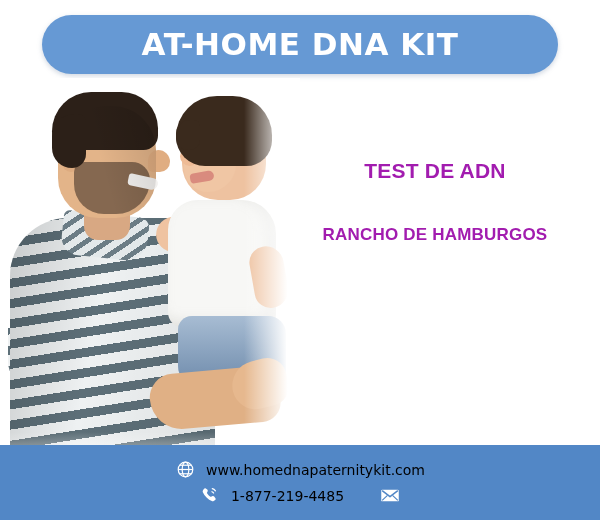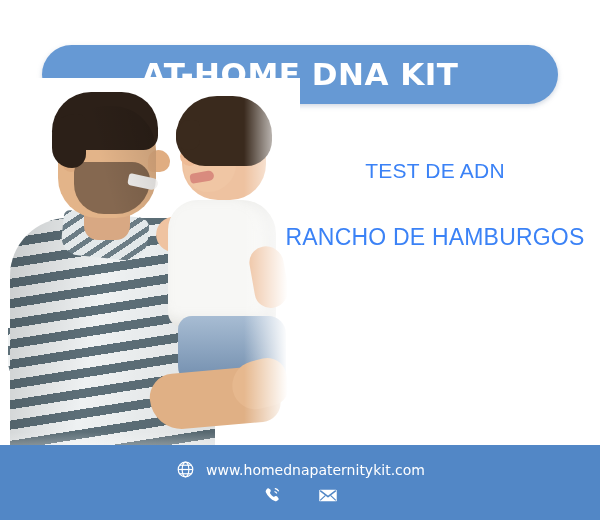--- a/index.html
+++ b/index.html
@@ -27,21 +27,20 @@
     left: 42px;
     top: 15px;
     width: 516px;
     height: 59px;
     background: #6699d4;
     border-radius: 30px;
     box-shadow: 0 2px 5px rgba(120,140,170,0.35);
     display: flex;
     align-items: center;
     justify-content: center;
-    margin-top: 30px;
   }
   .header-title {
     color: #ffffff;
     font-family: "DejaVu Sans", sans-serif;
     font-size: 31px;
     font-weight: bold;
     letter-spacing: 0.5px;
     line-height: 1;
     white-space: nowrap;
   }
@@ -373,31 +372,31 @@
 
   
   .headline-block {
     position: absolute;
     left: 280px;
     top: 160px;
     width: 310px;
     text-align: center;
   }
   .headline-line {
-    color: #3b82f6;
+    color: #a21caf;
     font-family: "Liberation Sans", sans-serif;
-    font-weight: normal;
+    font-weight: bold;
     font-size: 21px;
     letter-spacing: 0.2px;
     line-height: 1;
     white-space: nowrap;
   }
   .headline-line.l1 { margin: 0 0 0 0; }
   .headline-line.l2 { margin: 45px 0 0 0; }
-  .headline-line.l3 { margin: 45px 0 12px 0; font-size: 23px; }
+  .headline-line.l3 { margin: 45px 0 12px 0; font-size: 17px; }
 
   
   .footer {
     position: absolute;
     left: 0;
     bottom: 0;
     width: 600px;
     height: 75px;
     background: #5287c6;
     display: flex;
@@ -411,21 +410,21 @@
     align-items: center;
     justify-content: center;
   }
   .footer-row.row2 { gap: 36px; }
   .footer-item {
     display: flex;
     align-items: center;
     gap: 11px;
   }
   .footer-text {
-    color: #ffffff;
+    color: #000000;
     font-family: "DejaVu Sans", sans-serif;
     font-size: 14px;
     line-height: 1;
     white-space: nowrap;
   }
   .footer-icon {
     display: inline-flex;
     align-items: center;
     justify-content: center;
     width: 20px;
@@ -506,20 +505,21 @@
 
     <div class="footer-row row2">
       <div class="footer-item">
         <span class="footer-icon">
           <svg width="19" height="19" viewBox="0 0 24 24">
             <path fill="#ffffff" d="M7.3 3.2c-.7-.5-1.7-.3-2.2.4L3.8 5.4c-.5.7-.6 1.6-.2 2.4 1 2.2 2.6 4.5 4.7 6.6 2.1 2.1 4.4 3.7 6.6 4.7.8.4 1.7.3 2.4-.2l1.8-1.3c.7-.5.9-1.5.4-2.2l-1.6-2.2c-.5-.6-1.3-.8-2-.5l-1.9.9c-.3.1-.6.1-.9-.1-.8-.6-1.6-1.2-2.3-1.9-.7-.7-1.3-1.5-1.9-2.3-.2-.3-.2-.6-.1-.9l.9-1.9c.3-.7.1-1.5-.5-2z"></path>
             <path fill="none" stroke="#ffffff" stroke-width="1.5" stroke-linecap="round" d="M15.5 3.4c1.6.4 3 1.3 4 2.7"></path>
             <path fill="none" stroke="#ffffff" stroke-width="1.5" stroke-linecap="round" d="M15.1 7.2c.9.3 1.6.9 2.1 1.7"></path>
           </svg>
         </span>
+        <span class="footer-text">1-877-219-4485</span>
       </div>
 
       <div class="footer-item">
         <span class="footer-icon">
           <svg width="21" height="21" viewBox="0 0 24 24">
             <rect x="1.5" y="5" width="21" height="14" rx="1.4" fill="#ffffff"></rect>
             <path d="M2.6 6.1 L12 13.4 L21.4 6.1" fill="none" stroke="#5287c6" stroke-width="1.8" stroke-linejoin="round"></path>
             <path d="M2.6 17.9 L9 11.8 M21.4 17.9 L15 11.8" fill="none" stroke="#5287c6" stroke-width="1.4"></path>
           </svg>
         </span>

